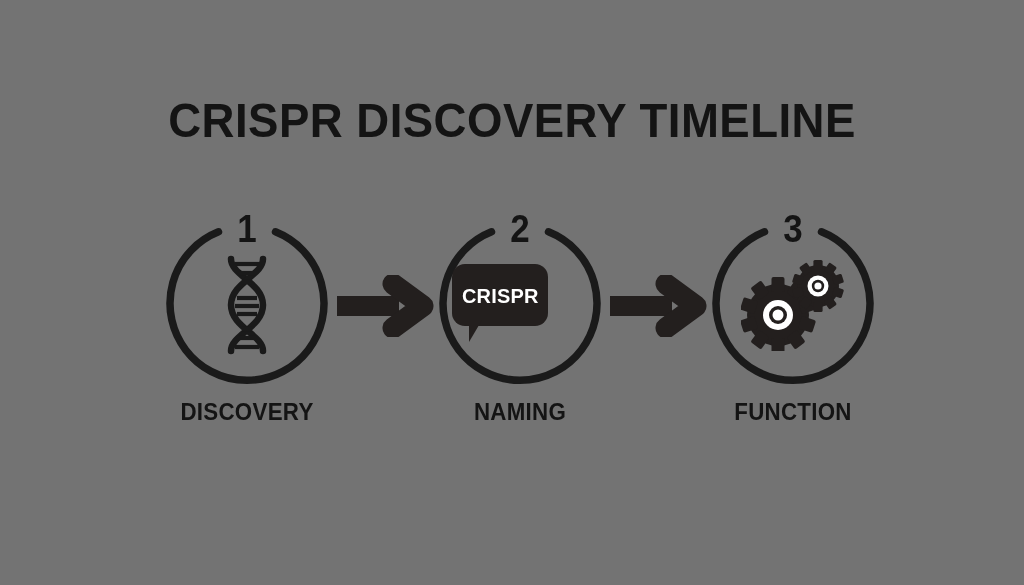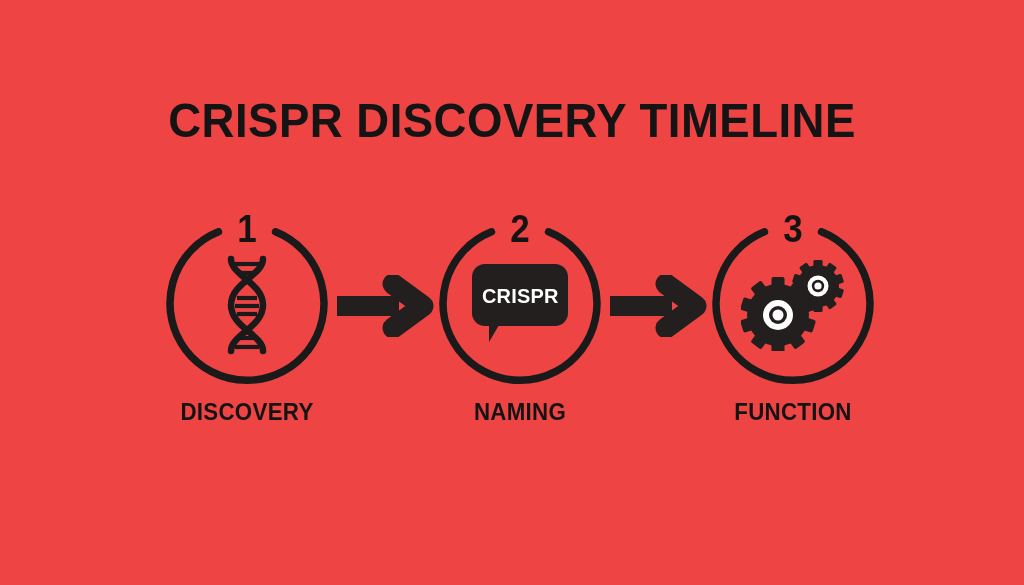--- a/index.html
+++ b/index.html
@@ -10,21 +10,21 @@
     width: 1024px;
     height: 585px;
     background: #ffffff;
     font-family: "Liberation Sans", sans-serif;
     overflow: hidden;
   }
   #infographic {
     position: relative;
     width: 1024px;
     height: 585px;
-    background: #ef4444;
+    background: #737373;
   }
 
   
   #title {
     position: absolute;
     left: 0;
     top: 96px;
     width: 1024px;
     text-align: center;
     font-family: "Liberation Sans Narrow", "Liberation Sans", sans-serif;
@@ -118,20 +118,21 @@
     display: block;
     width: 100px;
     height: 62px;
   }
 
   
   .bubble-wrap {
     position: relative;
     width: 96px;
     height: 82px;
+    padding-left: 40px;
   }
   .bubble-body {
     position: absolute;
     left: 0;
     top: 0;
     width: 96px;
     height: 62px;
     background: #231f1e;
     border-radius: 13px;
     display: flex;

